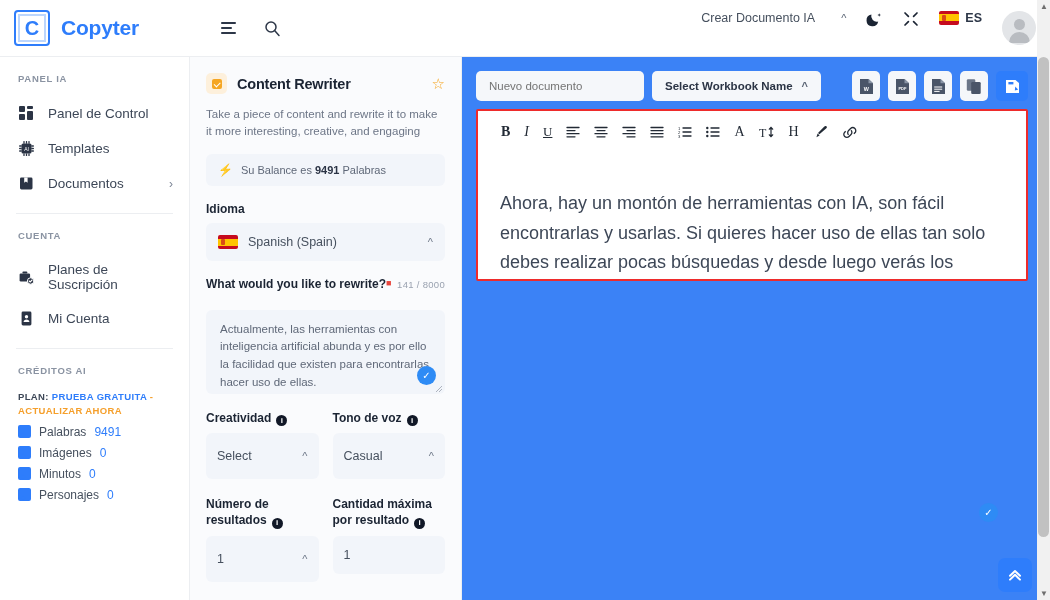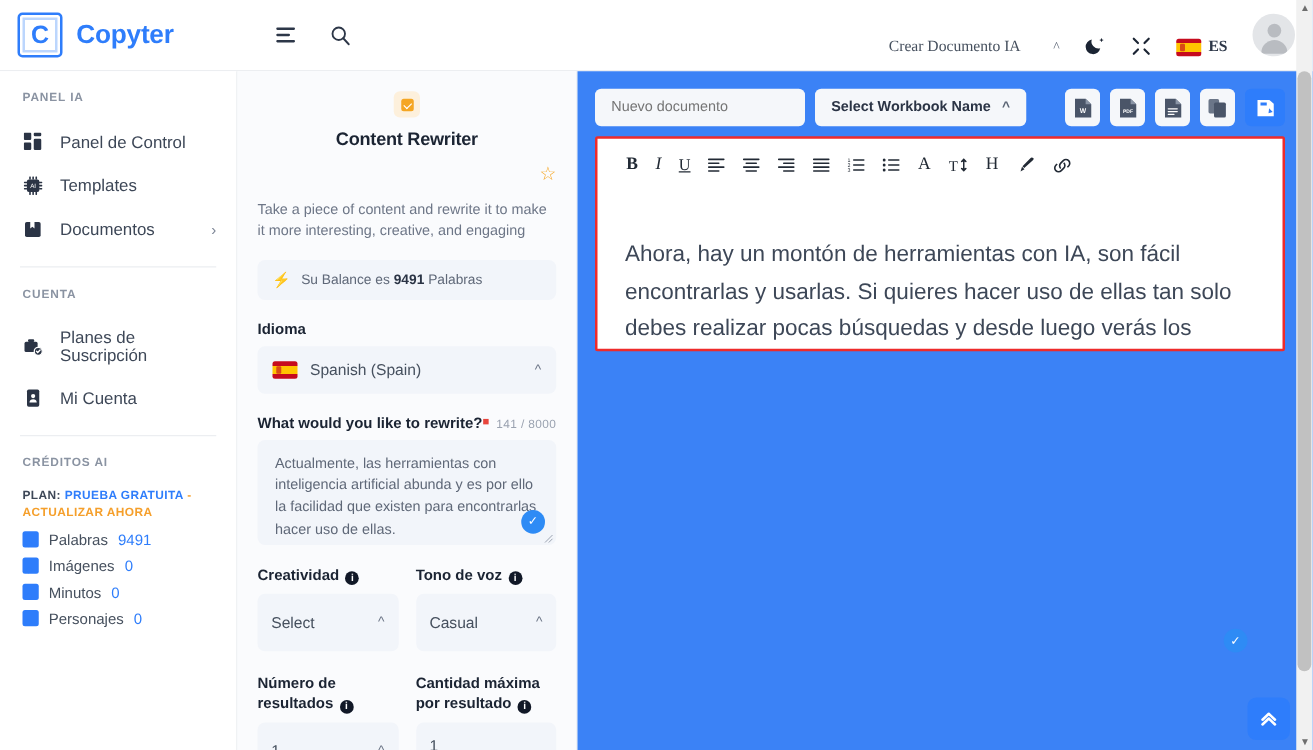--- a/index.html
+++ b/index.html
@@ -21,21 +21,21 @@
   .logo-box {
     width: 36px; height: 36px; border: 2px solid #2e7dfb; border-radius: 4px;
     display: flex; align-items: center; justify-content: center;
     box-shadow: inset 0 0 0 2px #ffffff, inset 0 0 0 4px #bcd6fd;
   }
   .logo-box span { color: #2e7dfb; font-weight: 700; font-size: 20px; line-height: 1; }
   .brand-name { color: #2e7dfb; font-weight: 700; font-size: 21px; letter-spacing: -0.2px; }
   .hdr-icons { display: flex; align-items: center; gap: 26px; margin-left: 30px; }
   .hdr-icon { color: #2d3748; cursor: pointer; display: flex; align-items: center; }
   .spacer { flex: 1; }
-  .hdr-right { display: flex; align-items: flex-end; gap: 20px; font-family: Liberation Serif, serif; }
+  .hdr-right { display: flex; align-items: flex-start; gap: 20px; }
   .crear-doc { font-size: 12.5px; color: #46505e; }
   .chev { color: #5a6474; font-size: 11px; }
   .lang { display: flex; align-items: center; gap: 6px; font-size: 12.5px; color: #2d3748; font-weight: 600;}
   .flag {
     width: 20px; height: 14px; border-radius: 2px; overflow: hidden;
     background: linear-gradient(#c60b1e 0 25%, #ffc400 25% 75%, #c60b1e 75% 100%);
     display:inline-block; position: relative;
   }
   .flag::after{content:"";position:absolute;left:3px;top:4px;width:4px;height:6px;background:#c60b1e;opacity:.65;border-radius:1px;}
   .avatar {
@@ -72,21 +72,21 @@
   .credit-row { color: #46505e; }
   .credit-ico { width: 13px; height: 13px; background: #2e7dfb; border-radius: 2px; flex:0 0 13px; position: relative;}
   .credit-ico::after{content:"";position:absolute;left:2.5px;top:8px;width:4px;height:4px;background:#2e7dfb;transform:rotate(45deg);}
   .credit-val { color: #2e7dfb; font-weight: 500; }
 
   
   .formpanel {
     width: 272px; flex: 0 0 272px; background: #fafbfd;
     border-right: 1px solid #eceef1; padding: 16px 16px 0 16px; overflow: hidden;
   }
-  .tool-head { display: flex; align-items: center; gap: 10px; margin-bottom: 12px; flex-direction: column; }
+  .tool-head { display: flex; align-items: center; gap: 10px; margin-bottom: 12px; }
   .tool-ico {
     width: 21px; height: 21px; border-radius: 5px; background: #fdf0dc;
     display: flex; align-items: center; justify-content: center;
   }
   .tool-ico i { width: 10px; height: 10px; background: #f5a623; border-radius: 2px; display:block; position:relative;}
   .tool-ico i::after{content:"";position:absolute;left:2px;top:3px;width:5px;height:2.5px;border-left:1.4px solid #fff;border-bottom:1.4px solid #fff;transform:rotate(-45deg);}
   .tool-title { font-size: 14.5px; font-weight: 700; color: #1b2433; letter-spacing: -.2px; }
   .star { margin-left: auto; color: #f5a623; font-size: 15px; cursor: pointer; }
   .tool-desc { font-size: 11.5px; color: #6d7687; line-height: 1.5; margin-bottom: 13px; }
   .balance {
@@ -358,21 +358,21 @@
       </div>
 
       <div class="flabel">Idioma</div>
       <div class="field">
         <span class="flag"></span>
         <span>Spanish (Spain)</span>
         <span class="fchev">^</span>
       </div>
 
       <div class="label-row">
-        <div class="flabel" style="margin-bottom:0">
+        <div class="flabel" style="margin-bottom:12px">
           <span>What would you like to rewrite?</span><span class="req">■</span>
         </div>
         <div class="counter">141 / 8000</div>
       </div>
 
       <div class="textarea-wrap">
         <div class="textarea">Actualmente, las herramientas con inteligencia artificial abunda y es por ello la facilidad que existen para encontrarlas hacer uso de ellas.</div>
         <div class="ta-check">✓</div>
         <svg class="ta-grip" viewBox="0 0 8 8">
             <path d="M7 1L1 7M7 4L4 7" stroke="#9aa2b0" stroke-width="0.8"></path>

